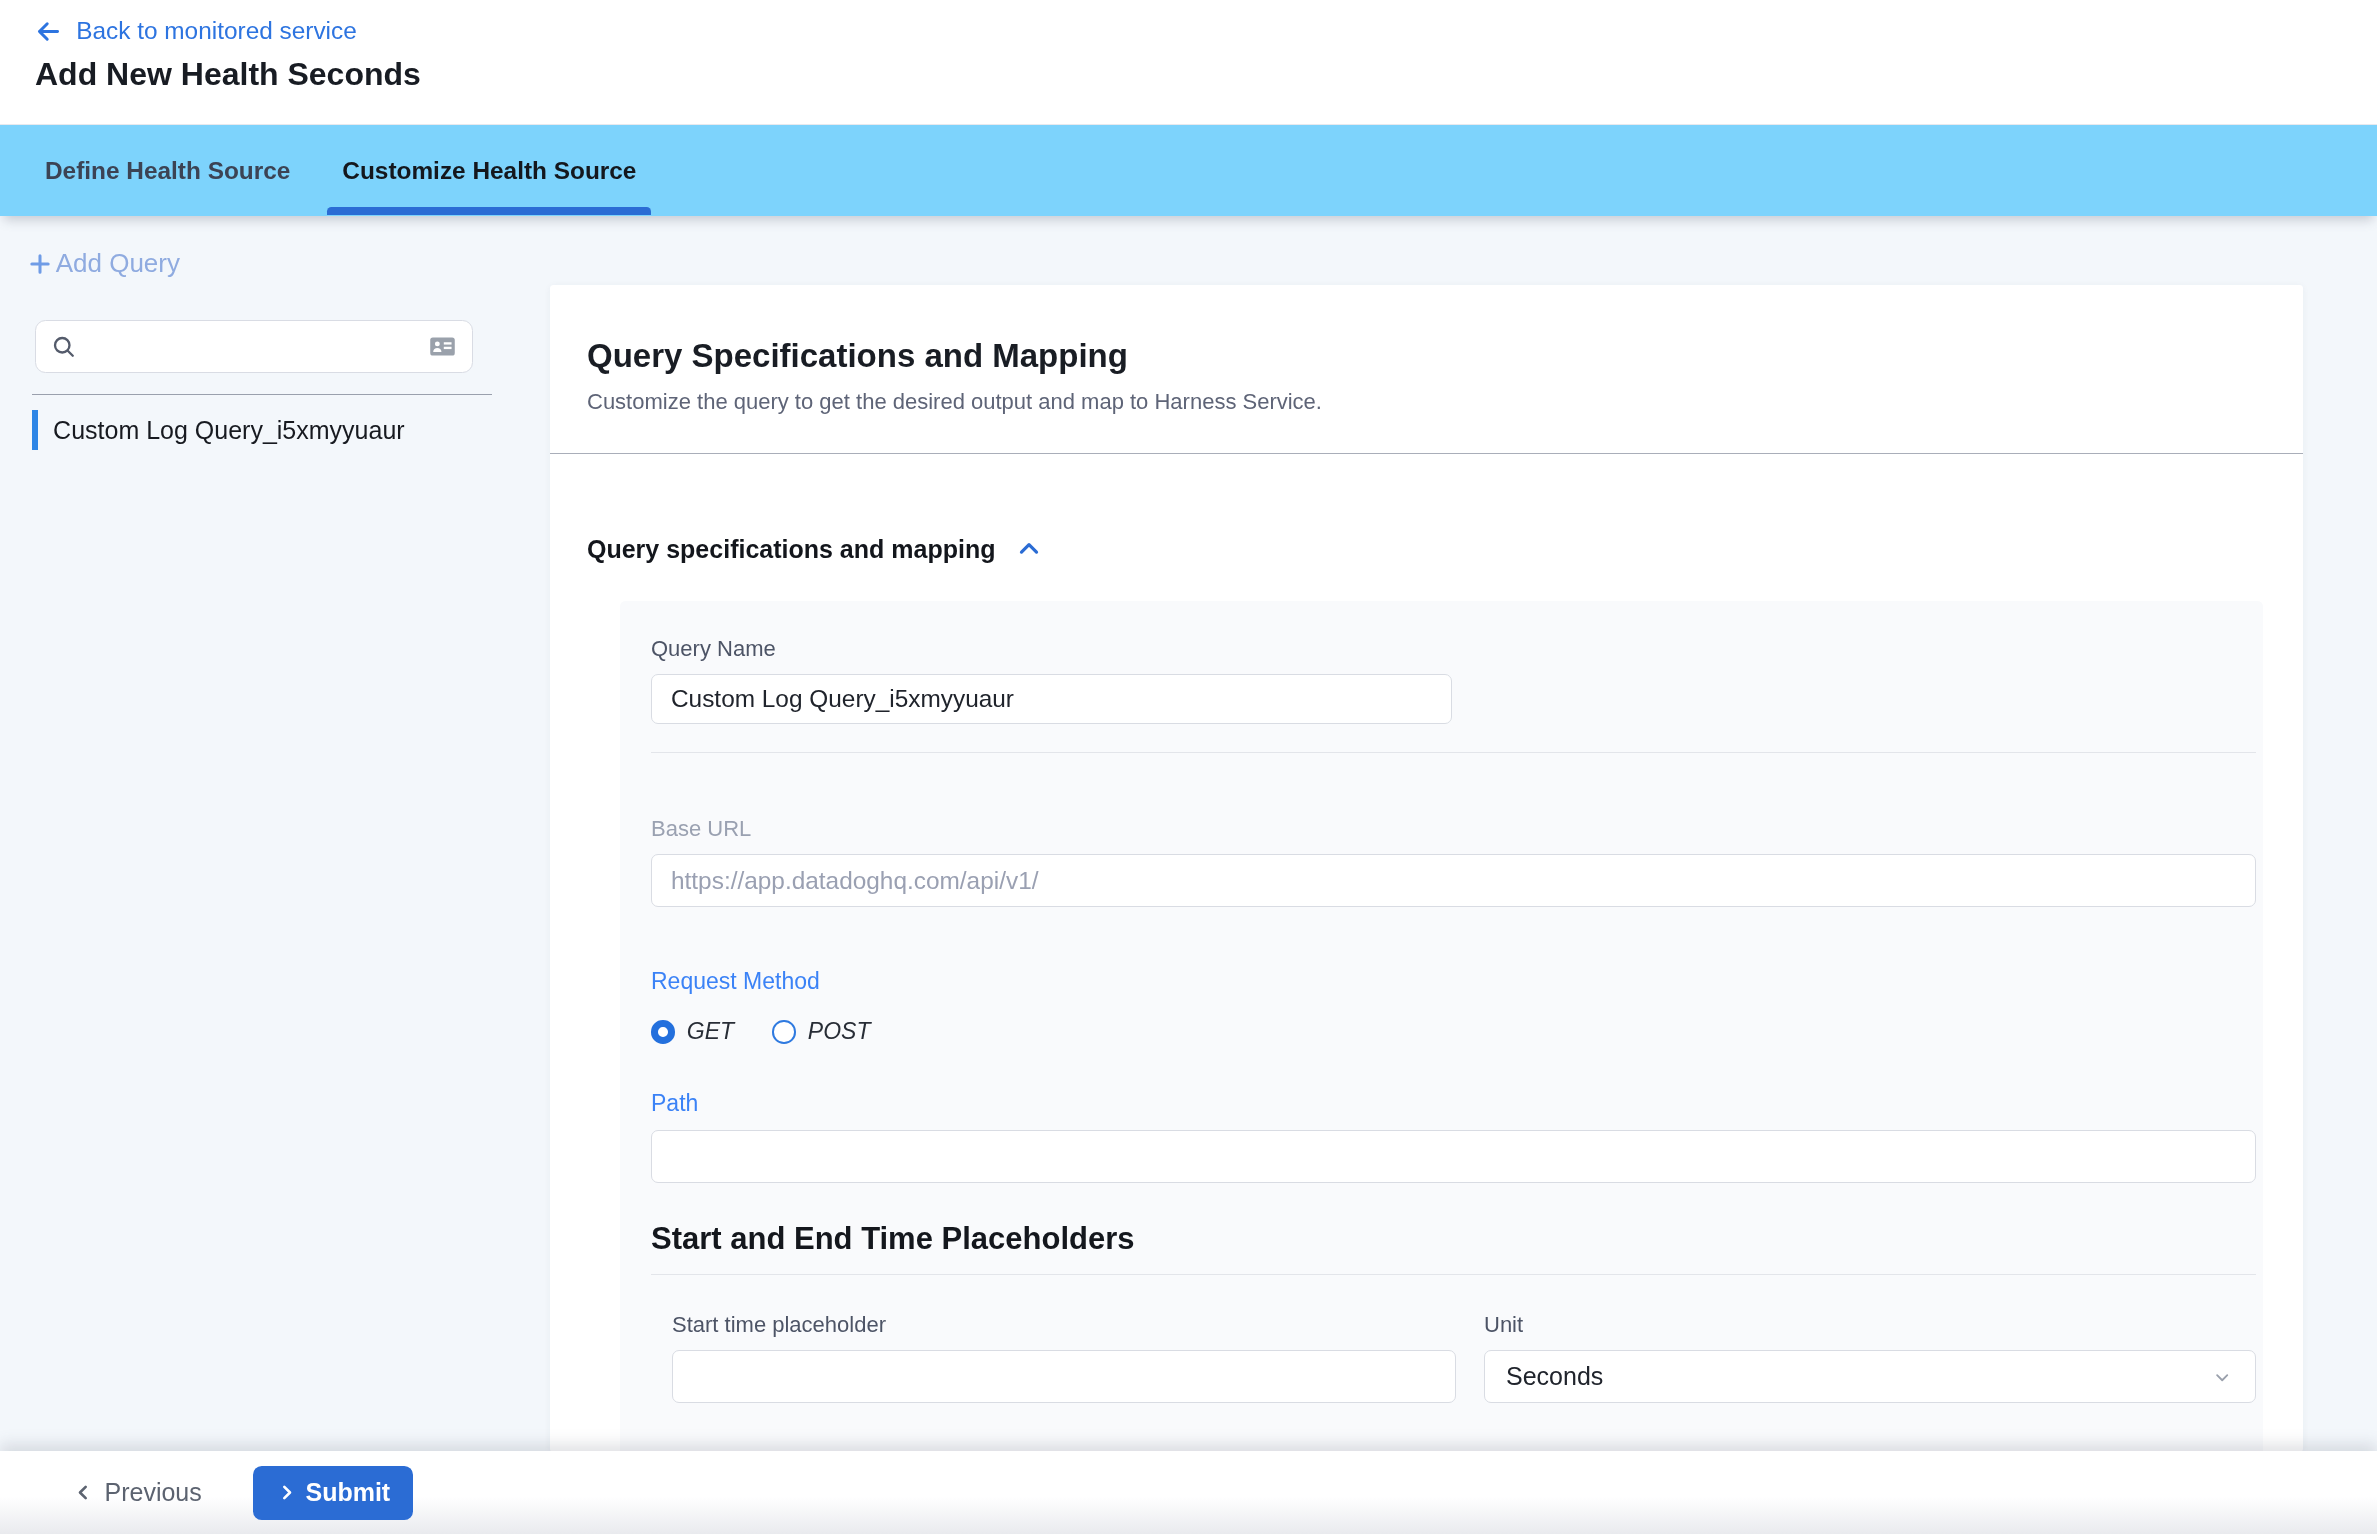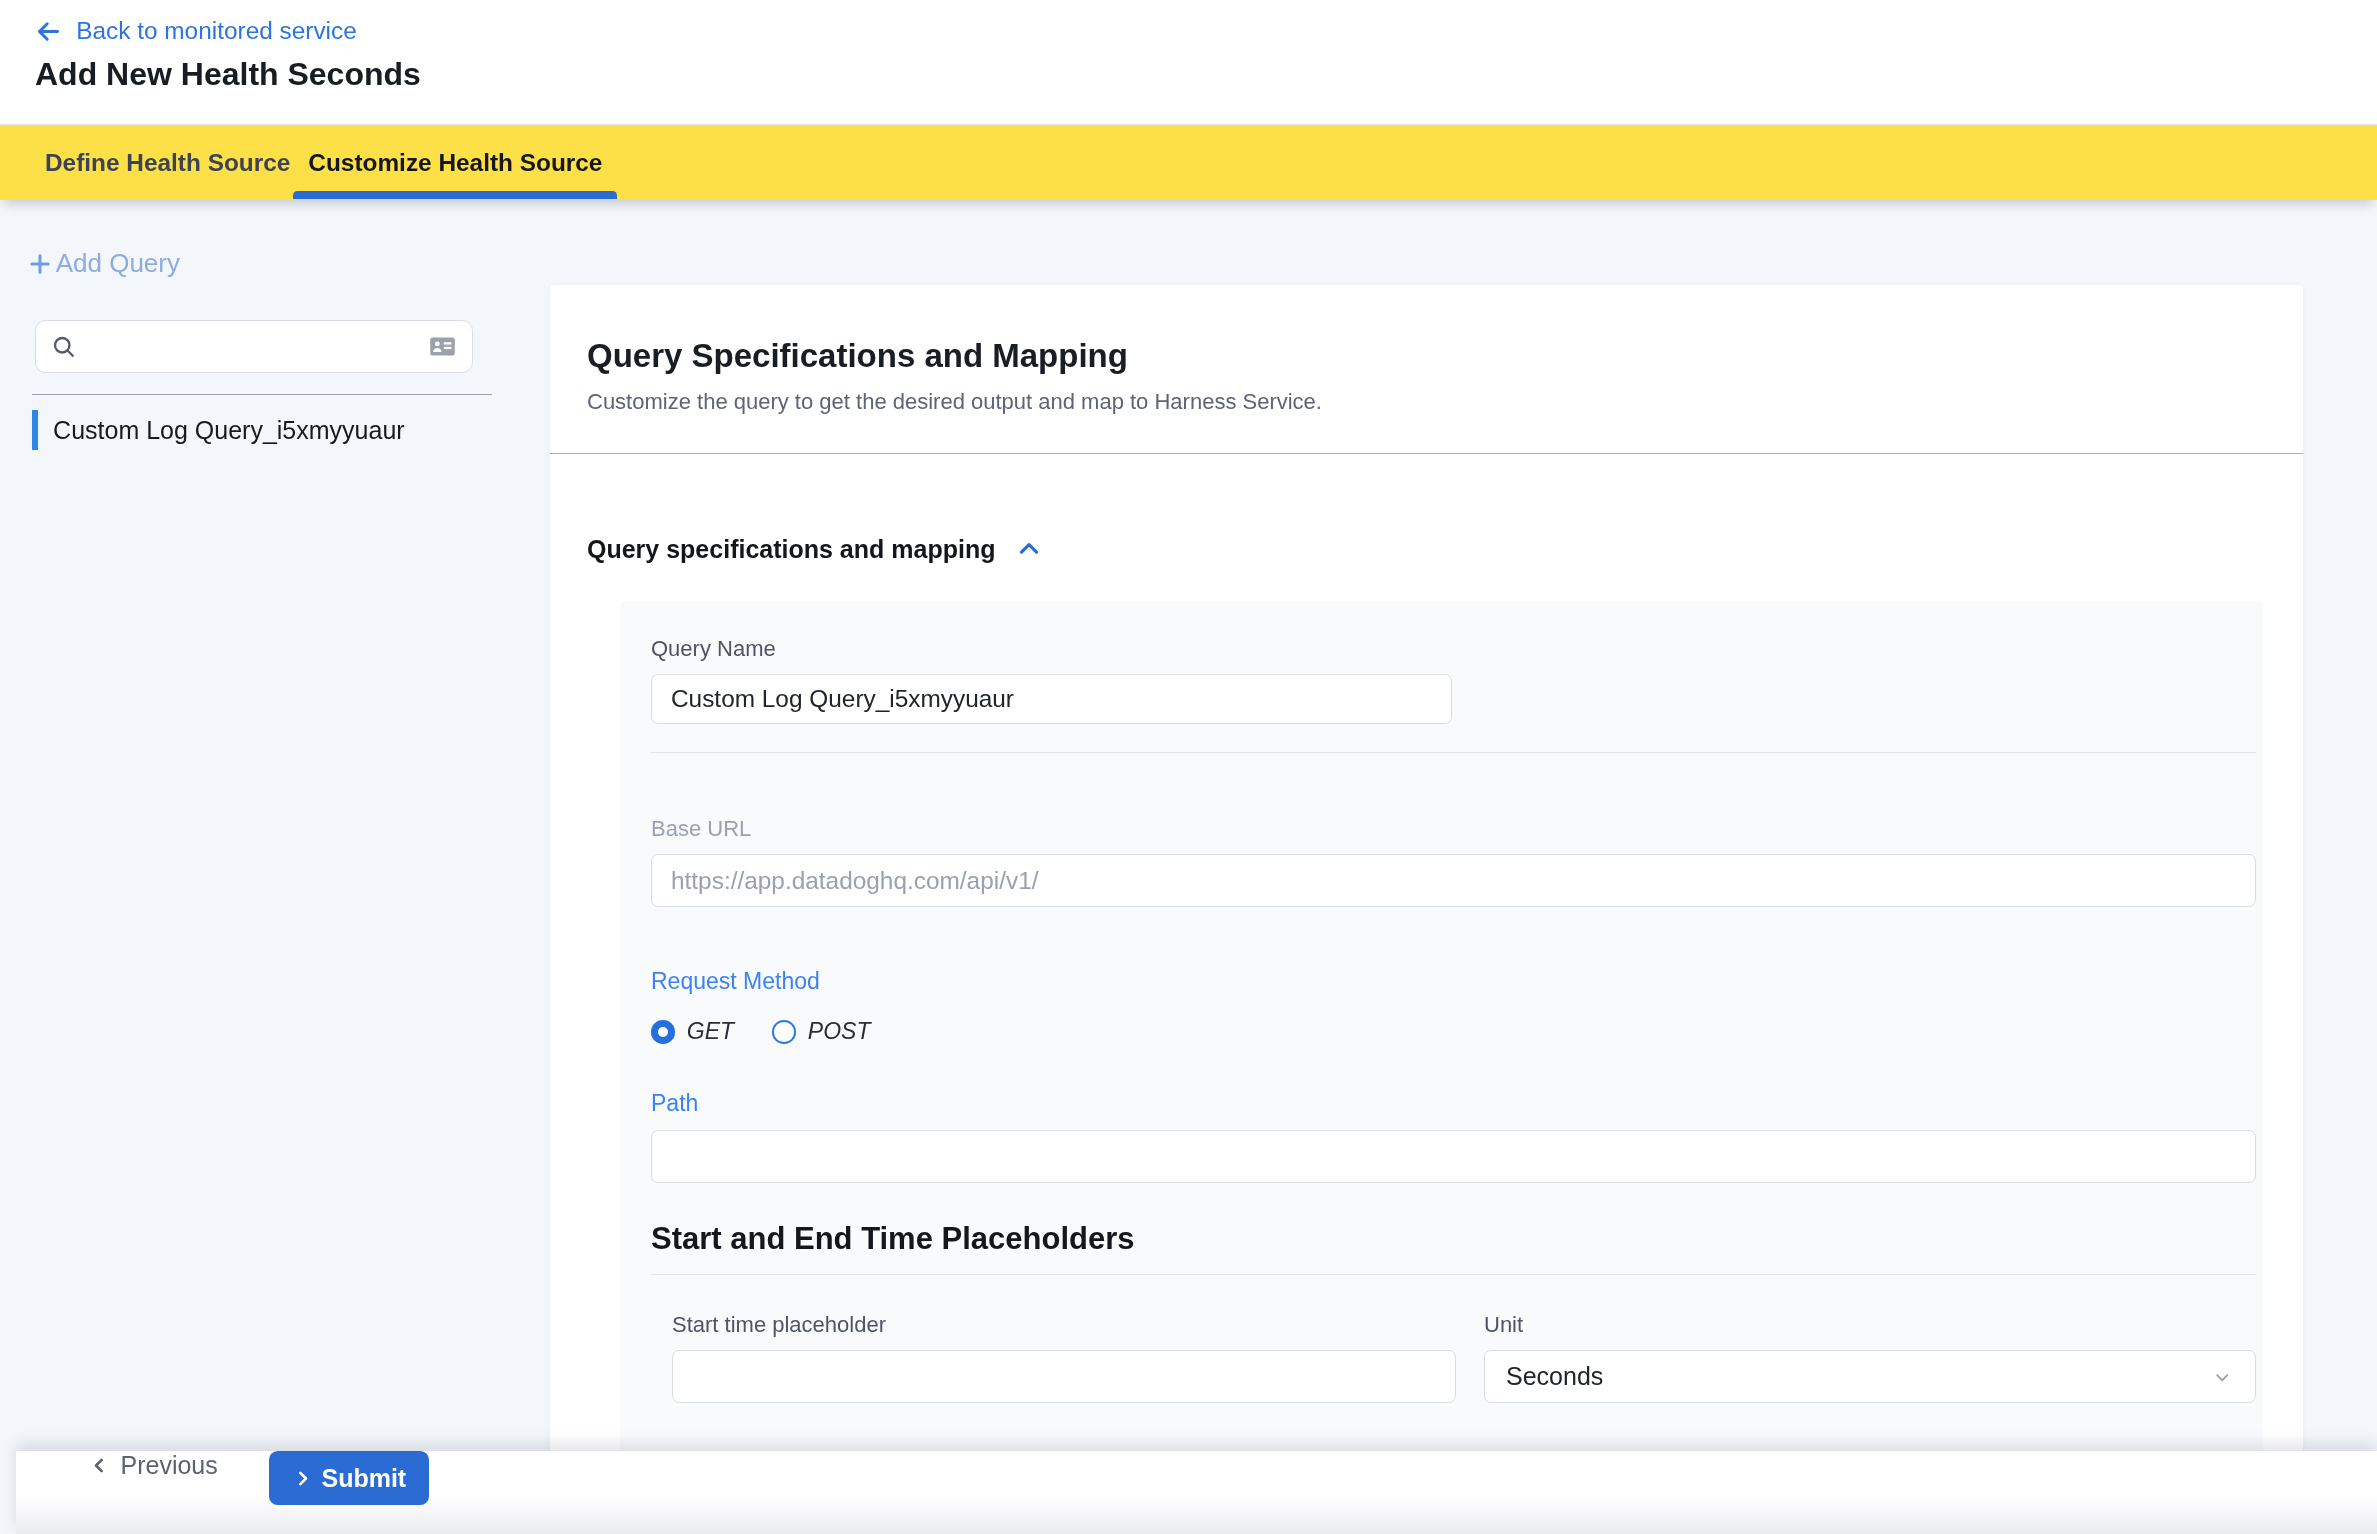--- a/index.html
+++ b/index.html
@@ -10,24 +10,24 @@
     color:#1b1f27;
   }
   
   .header { position:absolute; top:0; left:0; right:0; height:124px; background:#ffffff; }
   .back-row { position:absolute; top:15.7px; left:33px; display:flex; align-items:center; gap:12.2px;
               color:#2d74e0; font-size:24.4px; cursor:pointer; }
   .back-row svg { display:block; }
   .page-title { position:absolute; top:56px; left:35px; font-size:32px; font-weight:bold; color:#181c23; }
 
   
-  .tabbar { position:absolute; top:124px; left:0; right:0; height:76px; background:#fde047;
+  .tabbar { position:absolute; top:124px; left:0; right:0; height:92px; background:#7dd3fc;
             border-top:1.7px solid #e7e9ee;
             box-shadow:0 8.7px 10.5px -4.4px rgba(96,104,124,0.30);
-            display:flex; align-items:center; padding-left:45px; gap:18px; z-index:2; }
+            display:flex; align-items:center; padding-left:45px; gap:52px; z-index:2; }
   .tab { font-size:24.4px; font-weight:600; color:#3c4354; position:relative; height:100%;
          display:flex; align-items:center; cursor:pointer; }
   .tab.active { font-weight:bold; color:#14171d; }
   .tab.active .tab-underline { position:absolute; left:-15px; right:-15px; bottom:0.9px; height:7.9px;
          background:#2b6cd4; border-radius:4.4px 4.4px 0 0; }
 
   
   .sidebar { position:absolute; top:204px; left:0; width:550px; bottom:83px; }
   .add-query { position:absolute; top:44px; left:26px; display:flex; align-items:center;
                font-size:26px; color:#8fabe0; cursor:pointer; }
@@ -79,24 +79,24 @@
   .subsection-divider { margin-top:17.5px; border:none; border-top:1.7px solid #e3e5ea; }
   .two-col { margin-top:37px; display:flex; gap:28px;margin-left:21px; }
   .col-start { width:784px; }
   .col-unit { flex:1; }
   .two-col .field-label { display:block; margin-bottom:12.2px; }
   .select-box { margin-top:0; height:53px; background:#ffffff; border:1.7px solid #d9dce3; border-radius:7px;
                 display:flex; align-items:center; padding:4px 21px; font-size:25px; color:#20242c; cursor:pointer; }
   .select-box svg { margin-left:auto; display:block; }
 
   
-  .footer { position:absolute; left:16px; right:0; bottom:0; height:83px;
+  .footer { position:absolute; left:0; right:0; bottom:0; height:83px;
             background:linear-gradient(180deg, #ffffff 0%, #ffffff 55%, #e9eaee 100%);
             box-shadow:0 -7px 14px rgba(90,95,110,0.18);
-            display:flex; align-items:flex-start; padding-left:73px; gap:51px; z-index:3; }
+            display:flex; align-items:center; padding-left:73px; gap:51px; z-index:3; }
   .btn-previous { display:flex; align-items:center; gap:10.5px; font-size:25px; color:#5c6370;
                   background:none; border:none; cursor:pointer; font-family:"Liberation Sans", sans-serif; }
   .btn-submit { display:flex; align-items:center; gap:8.7px; height:54px; padding:0 23px;
                 background:#2b6cd4; color:#ffffff; font-size:25px; font-weight:bold; border:none;
                 border-radius:8.7px; cursor:pointer; font-family:"Liberation Sans", sans-serif; }
 </style>
 </head>
 <body>
 
 <div class="page">

